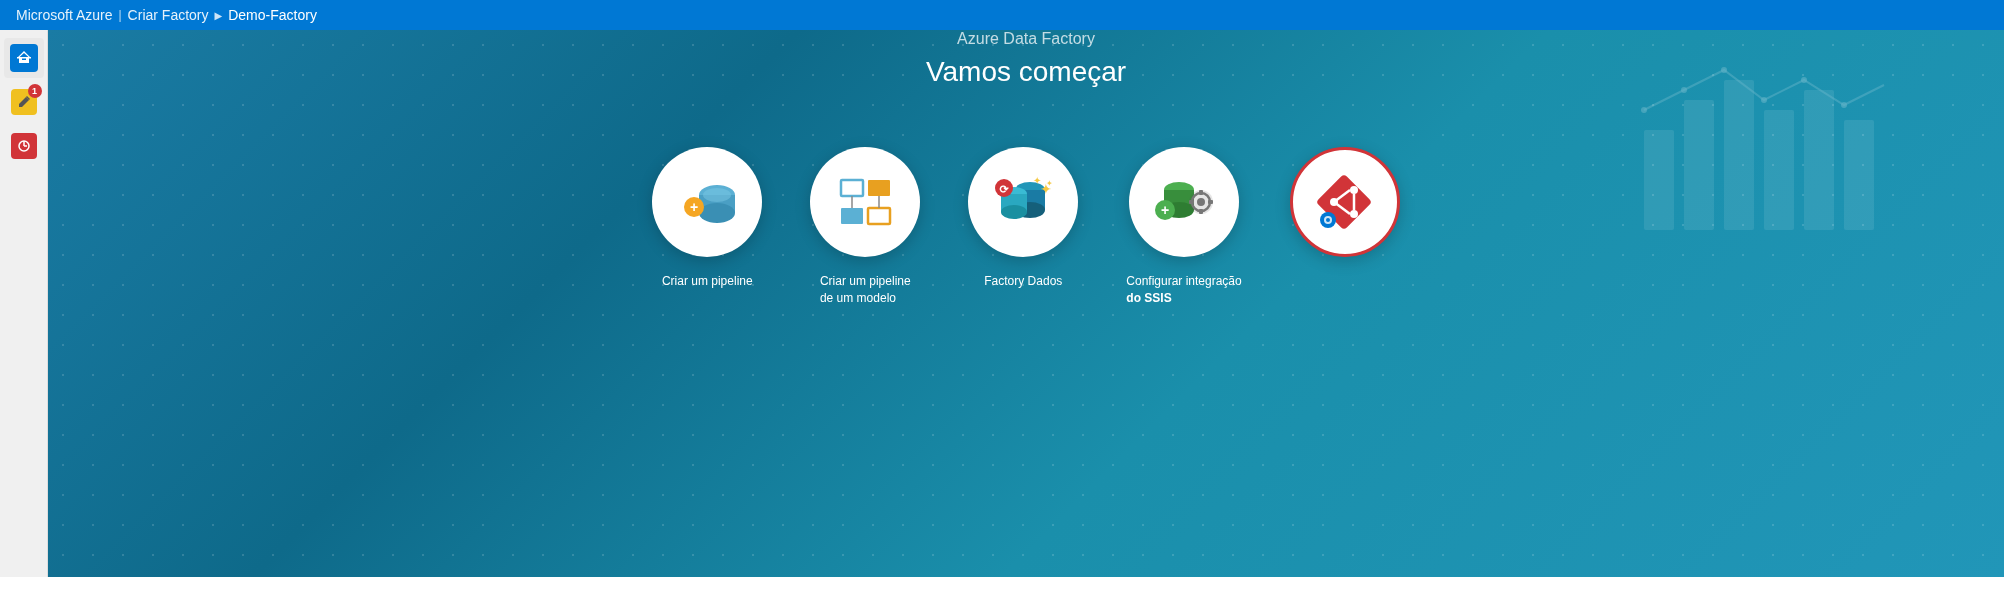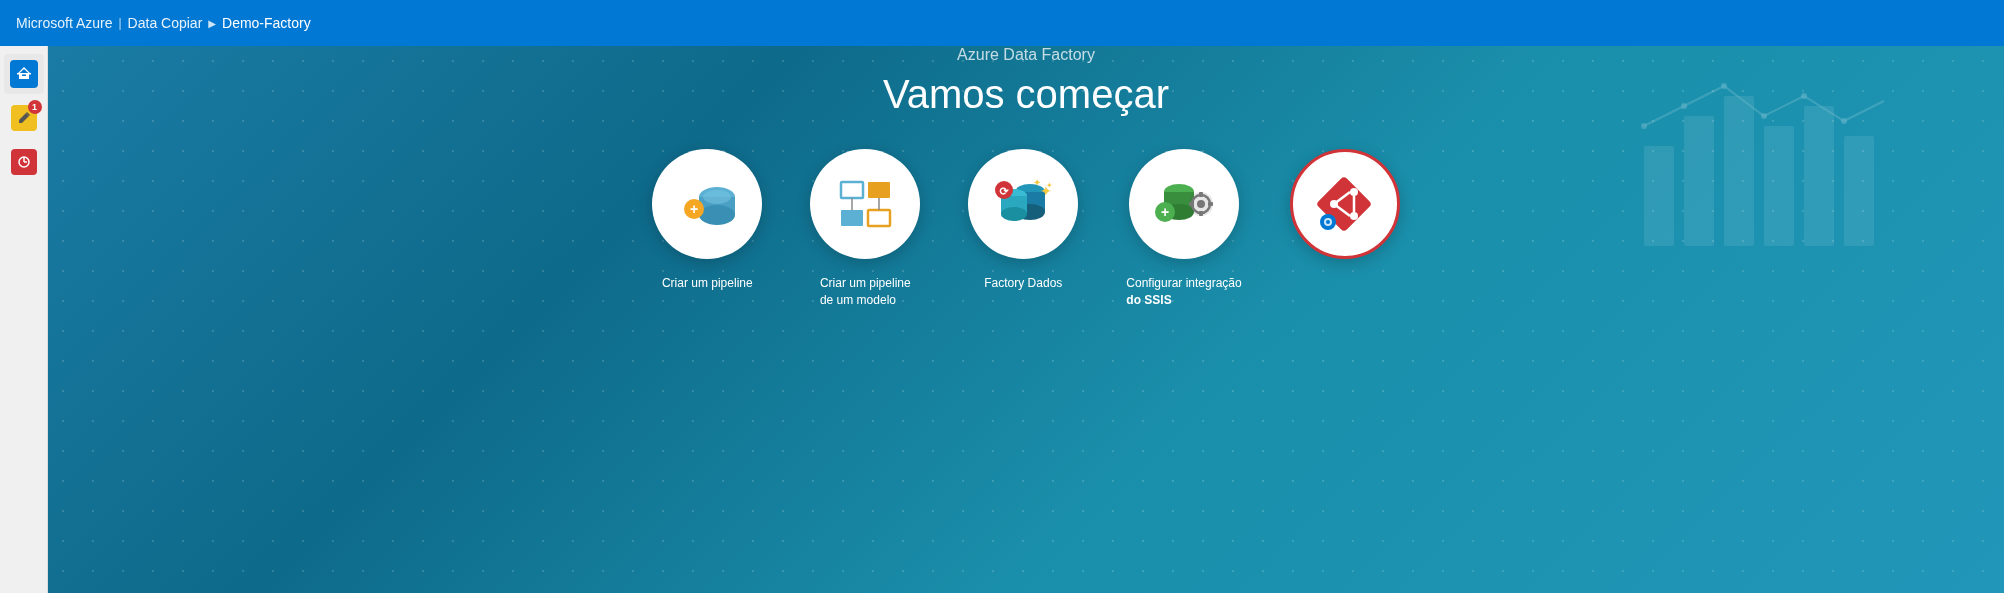--- a/index.html
+++ b/index.html
@@ -1,21 +1,21 @@
 <!DOCTYPE html>
 <html><head>
   <meta charset="utf-8">
   <style>
     * { box-sizing: border-box; margin: 0; padding: 0; }
     body { font-family: 'Segoe UI', Arial, sans-serif; width: 2004px; height: 593px; overflow: hidden; }
 
     
     .top-nav {
       background-color: #0078d4;
-      height: 46px;
+      height: 30px;
       display: flex;
       align-items: center;
       padding: 0 16px;
       gap: 8px;
       flex-shrink: 0;
     }
     .top-nav-breadcrumb {
       display: flex;
       align-items: center;
       gap: 6px;
@@ -149,23 +149,23 @@
 
     .subtitle {
       color: rgba(255,255,255,0.75);
       font-size: 16px;
       margin-bottom: 8px;
       font-weight: 300;
     }
 
     .title {
       color: white;
-      font-size: 40px;
+      font-size: 28px;
       font-weight: 300;
-      margin-bottom: 32px;
+      margin-bottom: 59px;
     }
 
     
     .cards-row {
       display: flex;
       gap: 48px;
       align-items: flex-start;
       justify-content: center;
     }
 
@@ -229,21 +229,21 @@
       opacity: 0.3;
     }
   </style>
 </head>
 <body>
 
 <div class="top-nav">
   <div class="top-nav-breadcrumb">
     <a class="breadcrumb-link">Microsoft Azure</a>
     <span class="breadcrumb-separator">|</span>
-    <a class="breadcrumb-link">Data Copiar</a>
+    <a class="breadcrumb-link">Criar Factory</a>
     <span class="breadcrumb-arrow">▶</span>
     <span class="breadcrumb-current">Demo-Factory</span>
   </div>
 </div>
 
 <div class="main-layout">
 
   <div class="sidebar">
 
     <div class="sidebar-item active">

